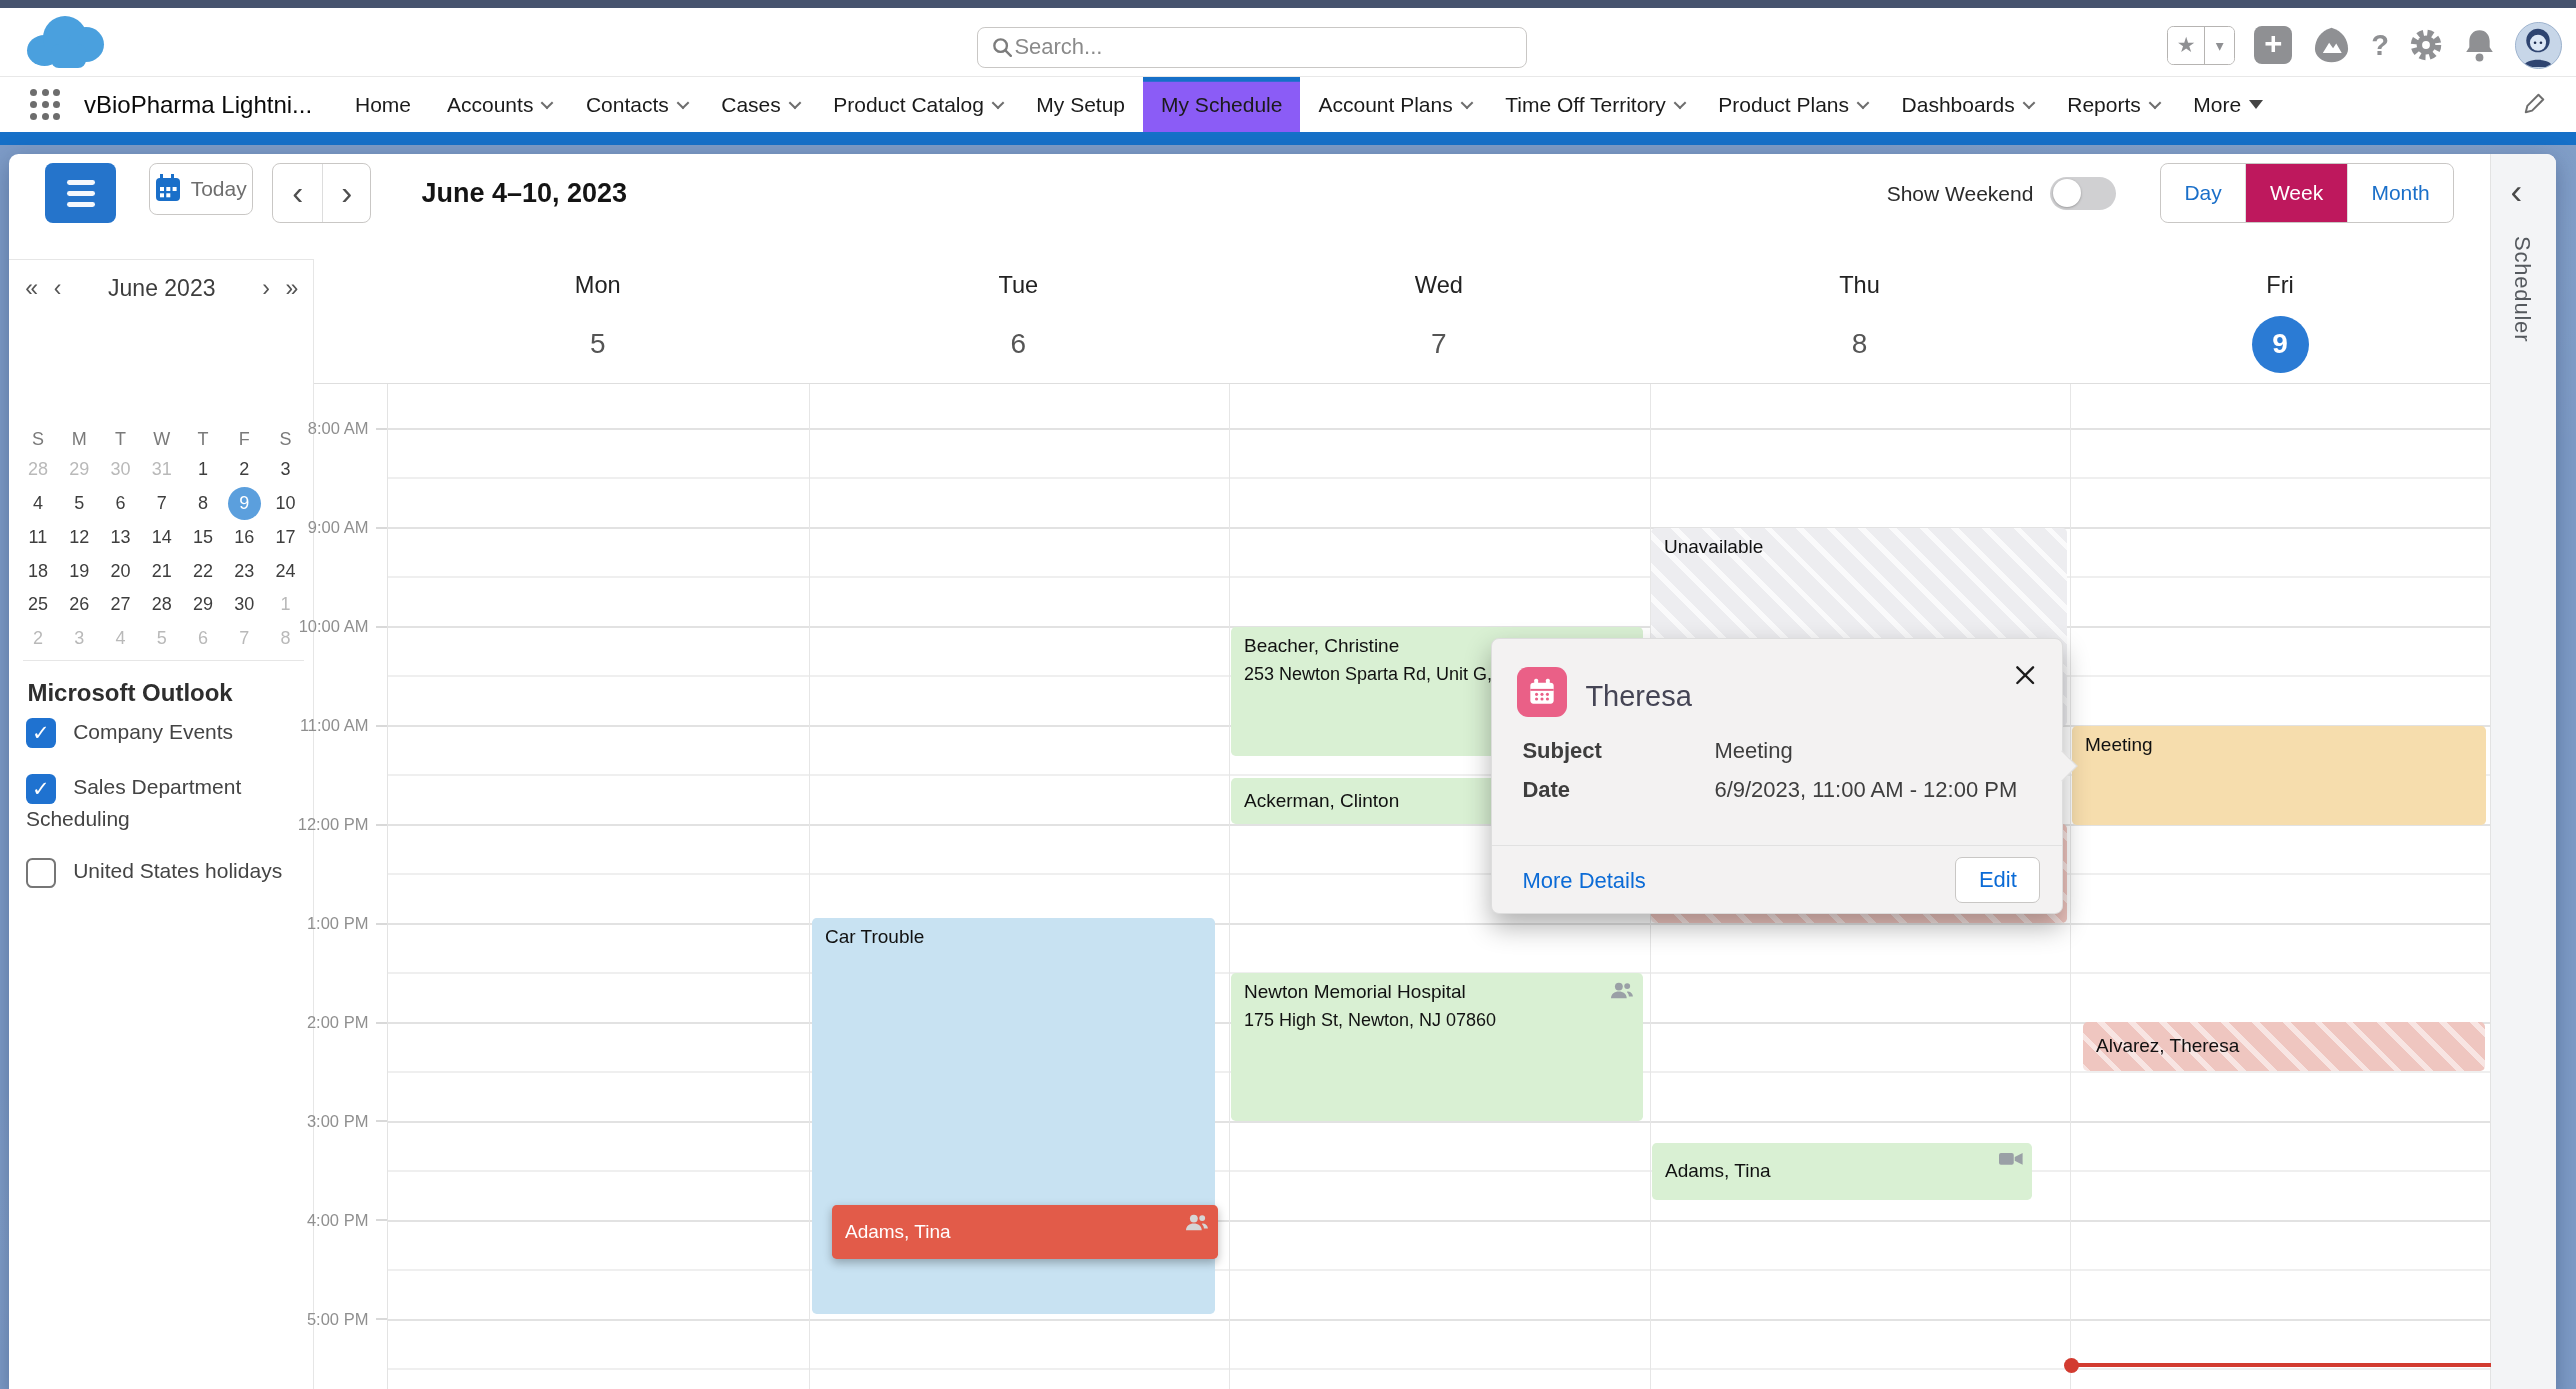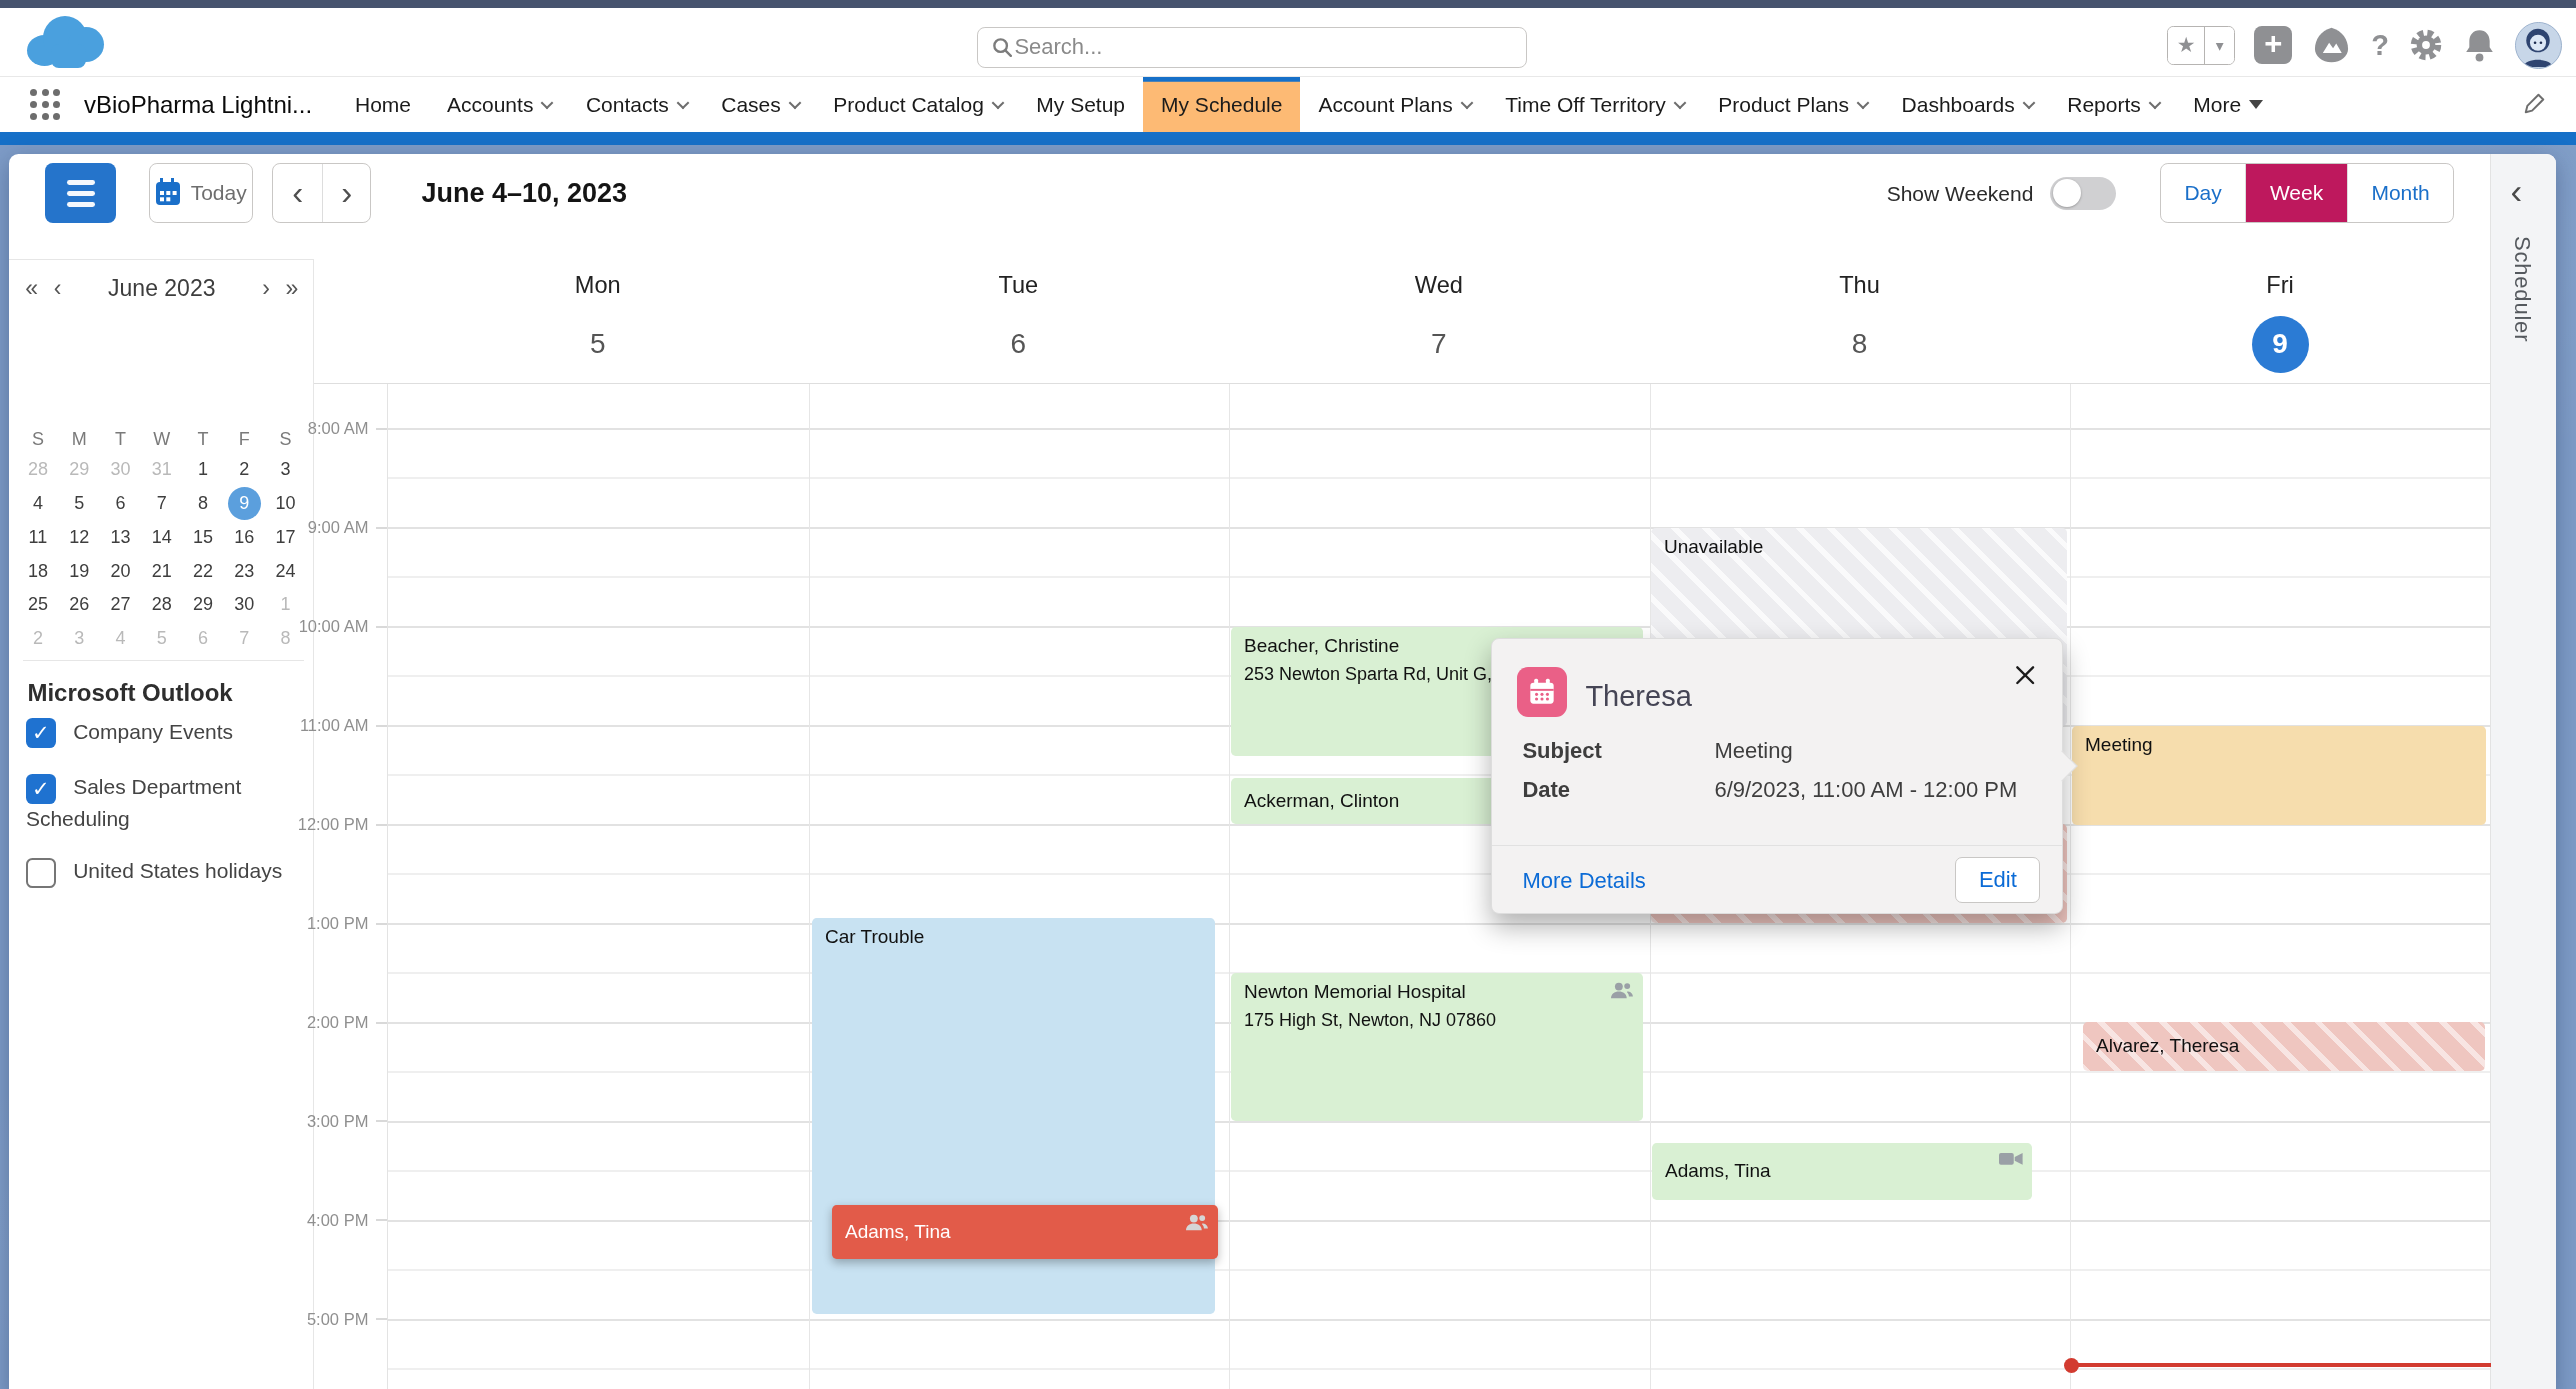--- a/index.html
+++ b/index.html
@@ -33,32 +33,32 @@
   .hic{color:#8f9093;display:flex;align-items:center;justify-content:center}
   .qmark{font-size:29px;font-weight:bold}
   .avatar{width:47px;height:47px;border-radius:50%;overflow:hidden;border:1.6px solid #9ab0cc;background:#c7d6e8}
   
   .navbar{position:absolute;left:0;top:77px;width:2576px;height:55px;background:#fff;display:flex;align-items:stretch}
   .waffle{display:grid;grid-template-columns:repeat(3,7px);grid-template-rows:repeat(3,7px);gap:4.7px;align-self:center;margin-left:30px}
   .waffle b{width:7px;height:7px;border-radius:50%;background:#6d6d6d}
   .appname{align-self:center;font-size:24px;color:#0a0a0a;margin-left:23.6px;white-space:nowrap;width:253px;overflow:hidden}
   .tabs{display:flex;align-items:stretch;flex:1;min-width:0}
   .tab{display:flex;align-items:center;padding:0 18px;font-size:21px;color:#1b1b1b;white-space:nowrap;gap:7.9px;cursor:pointer}
-  .tab.active{background:#fdba74;box-shadow:inset 0 4.7px 0 #1670c8}
+  .tab.active{background:#8b5cf6;box-shadow:inset 0 4.7px 0 #1670c8}
   .caret{width:8.6px;height:8.6px;border-right:2px solid #6e6e6e;border-bottom:2px solid #6e6e6e;transform:rotate(45deg) translateY(-2.4px)}
   .caret-filled{width:0;height:0;border-left:7px solid transparent;border-right:7px solid transparent;border-top:9.4px solid #444}
   .nav-edit{align-self:center;margin-right:28px;margin-left:auto}
   .accent-bar{position:absolute;left:0;top:132px;width:2576px;height:12.6px;background:#1670c8}
   
   .card{position:absolute;left:9.4px;top:154px;width:2547px;height:1244px;background:#fff;border-radius:9.4px 9.4px 0 0;box-shadow:0 6.3px 23.6px rgba(20,40,80,.35);overflow:hidden}
   
   .btn{border:1.6px solid #c9c7c5;border-radius:7.9px;background:#fff;display:flex;align-items:center;justify-content:center;cursor:pointer}
   .hamburger{position:absolute;left:36px;top:9.4px;width:71px;height:60px;background:#2574cb;border-radius:7.9px;display:flex;flex-direction:column;align-items:center;justify-content:center;gap:6.3px;cursor:pointer}
   .hamburger b{width:28px;height:4.7px;background:#fff;border-radius:2.4px;opacity:.95}
-  .today-btn{position:absolute;left:140px;top:9.4px;width:104px;height:60px;gap:11px;font-size:21px;color:#6e6e6e}
+  .today-btn{position:absolute;left:140px;top:9.4px;width:104px;height:52px;gap:11px;font-size:21px;color:#6e6e6e}
   .cal-glyph{position:relative;width:23.6px;height:23.6px;background:#1a6fc9;border-radius:3.9px}
   .cal-glyph:before{content:"";position:absolute;left:3.9px;top:-3.9px;width:3.1px;height:6.3px;background:#1a6fc9;box-shadow:11px 0 0 #1a6fc9}
   .cal-glyph:after{content:"";position:absolute;left:3.9px;top:9.4px;width:3.9px;height:3.9px;background:#fff;box-shadow:6.3px 0 0 #fff,12.6px 0 0 #fff,0 6.3px 0 #fff,6.3px 6.3px 0 #fff}
   .nav-btns{position:absolute;left:263px;top:9.4px;width:99px;height:60px;display:flex;border:1.6px solid #c9c7c5;border-radius:7.9px;overflow:hidden;background:#fff}
   .nav-btns .half{width:50%;display:flex;align-items:center;justify-content:center;font-size:33px;color:#4f4f4f;cursor:pointer}
   .nav-btns .half+.half{border-left:1.6px solid #ddd}
   .range-title{position:absolute;left:412px;top:23.6px;font-size:27px;font-weight:700;color:#141414}
   .sw-label{position:absolute;right:523px;top:27.5px;font-size:21px;color:#2b2b2b}
   .toggle{position:absolute;right:440px;top:23px;width:66px;height:33px;border-radius:16.5px;background:#d0d0d2;cursor:pointer}
   .toggle .knob{position:absolute;left:2.4px;top:2.4px;width:28px;height:28px;border-radius:50%;background:#fff;box-shadow:0 0.8px 2.4px rgba(0,0,0,.3)}

